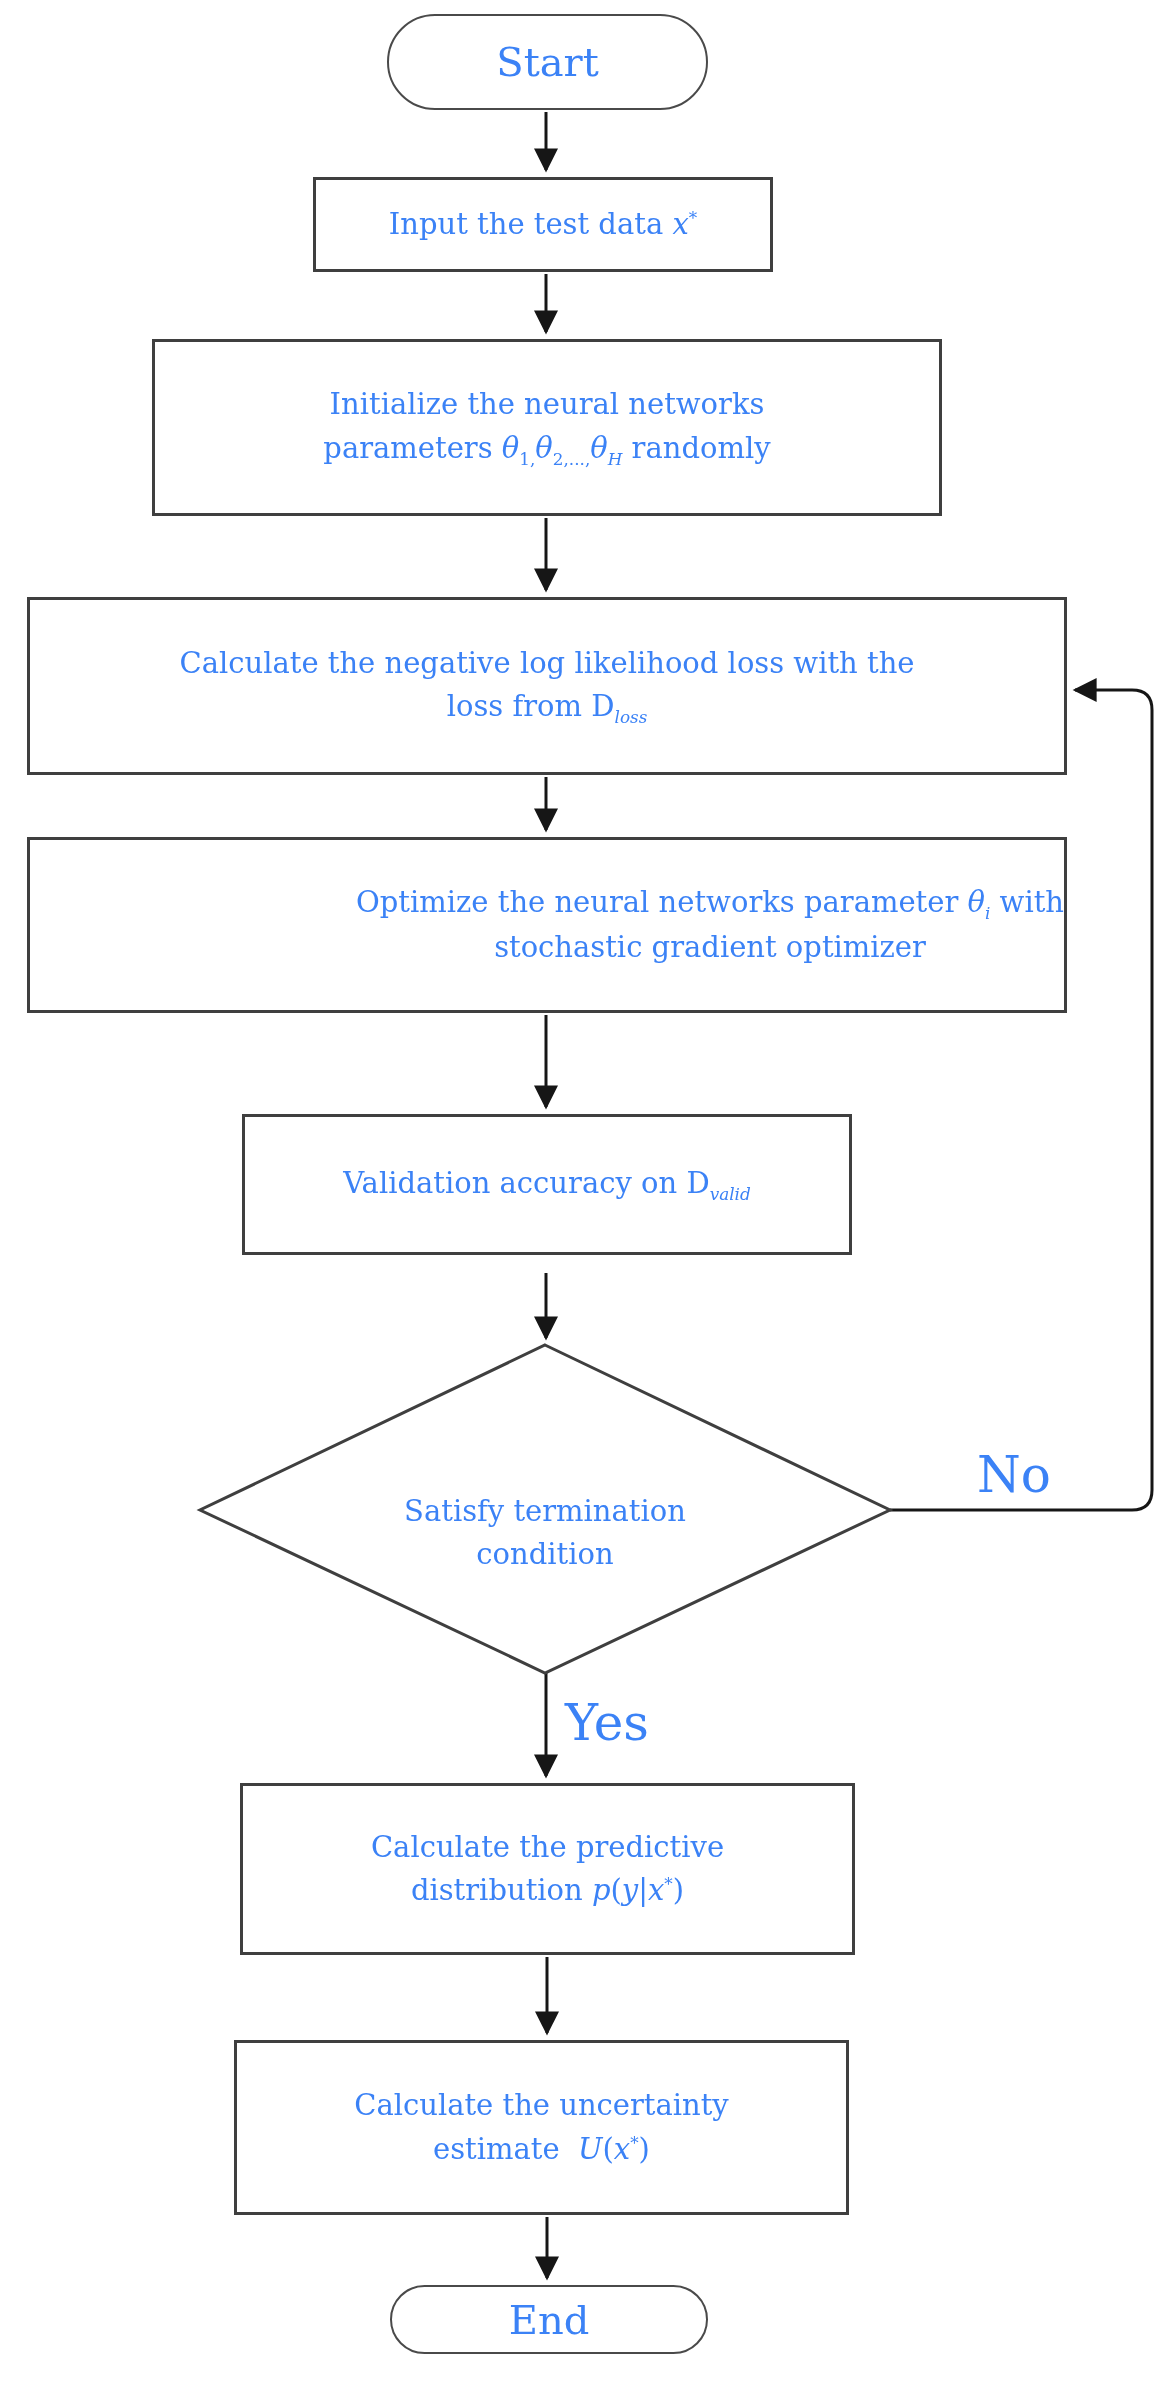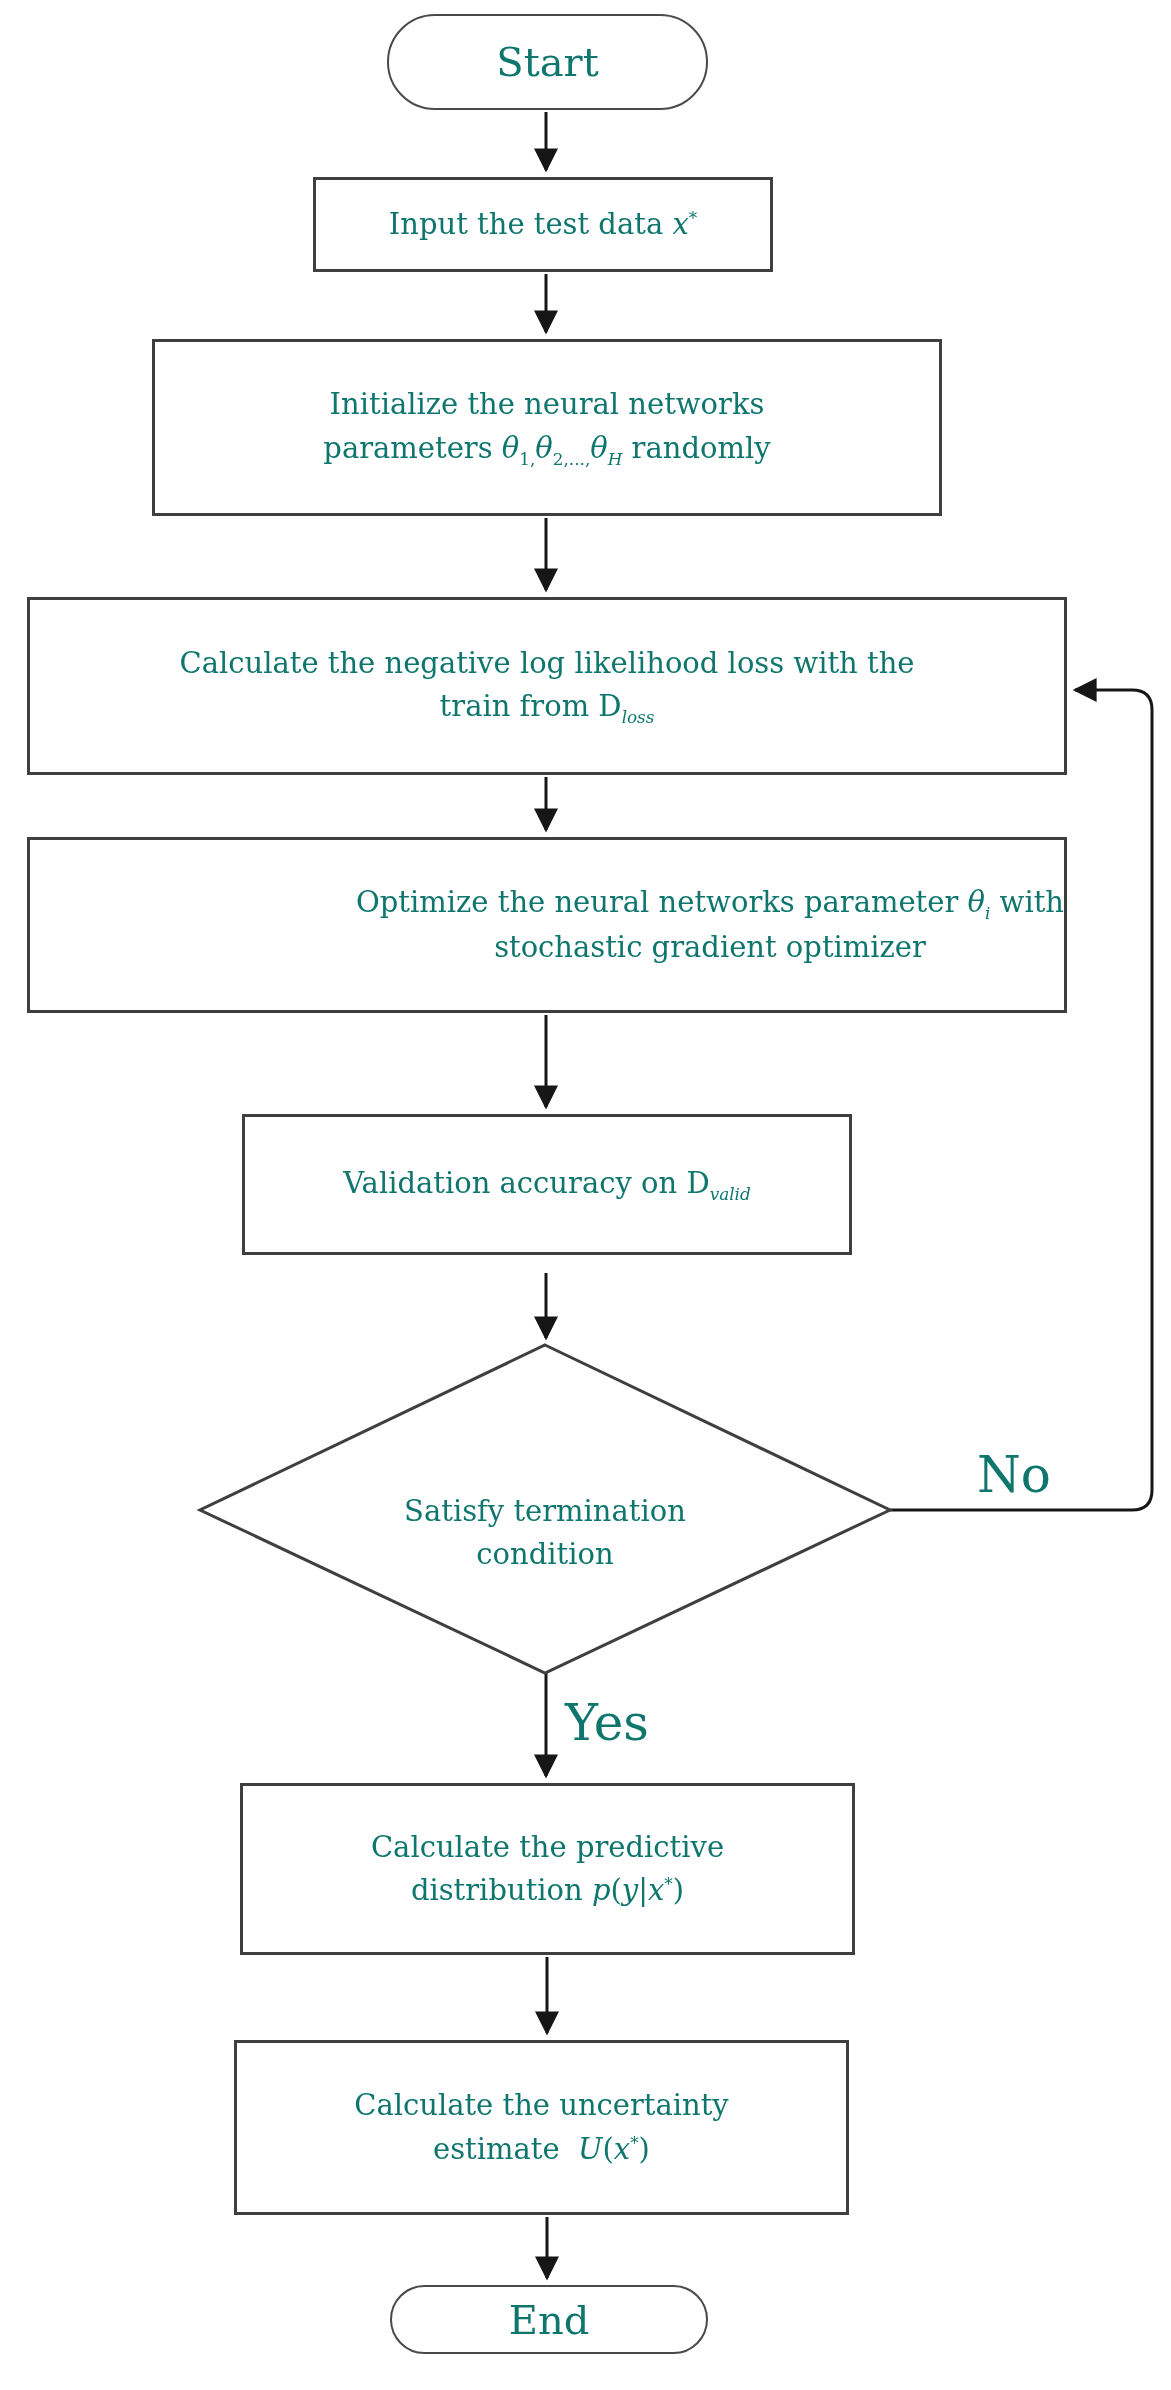--- a/index.html
+++ b/index.html
@@ -2,21 +2,21 @@
 <html><head>
 <meta charset="utf-8">
 <style>
   html,body{margin:0;padding:0;background:#ffffff;}
   #canvas{
     position:relative;
     width:1171px;
     height:2390px;
     background:#ffffff;
     font-family:"DejaVu Serif","Liberation Serif",serif;
-    color:#0f766e;
+    color:#3b82f6;
     overflow:hidden;
   }
   #connectors{position:absolute;left:0;top:0;width:1171px;height:2390px;z-index:0;}
   .node{
     position:absolute;
     box-sizing:border-box;
     background:#ffffff;
     border:3px solid #3f3f3f;
     display:flex;
     align-items:center;
@@ -97,21 +97,21 @@
 
   <div id="n-input" class="node">
     <span class="lbl"><span>Input the test data&nbsp;</span><span class="f-i">x</span><span class="f-sup">*</span></span>
   </div>
 
   <div id="n-init" class="node">
     <span class="lbl"><span>Initialize the neural networks</span><br><span>parameters&nbsp;</span><span class="f-i">θ</span><span class="f-sub">1</span><span class="f-sub">,</span><span class="f-i">θ</span><span class="f-sub">2</span><span class="f-sub">,...,</span><span class="f-i">θ</span><span class="f-subi">H</span><span>&nbsp;randomly</span></span>
   </div>
 
   <div id="n-nll" class="node">
-    <span class="lbl"><span>Calculate the negative log likelihood loss with the</span><br><span>train from </span><span>D</span><span class="f-subi">loss</span></span>
+    <span class="lbl"><span>Calculate the negative log likelihood loss with the</span><br><span>loss from </span><span>D</span><span class="f-subi">loss</span></span>
   </div>
 
   <div id="n-optimize" class="node">
     <span class="lbl"><span>Optimize the neural networks parameter&nbsp;</span><span class="f-i">θ</span><span class="f-subi">i</span><span>&nbsp;with</span><br><span>stochastic gradient optimizer</span></span>
   </div>
 
   <div id="n-validation" class="node">
     <span class="lbl"><span>Validation accuracy on&nbsp;</span><span>D</span><span class="f-subi">valid</span></span>
   </div>
 

